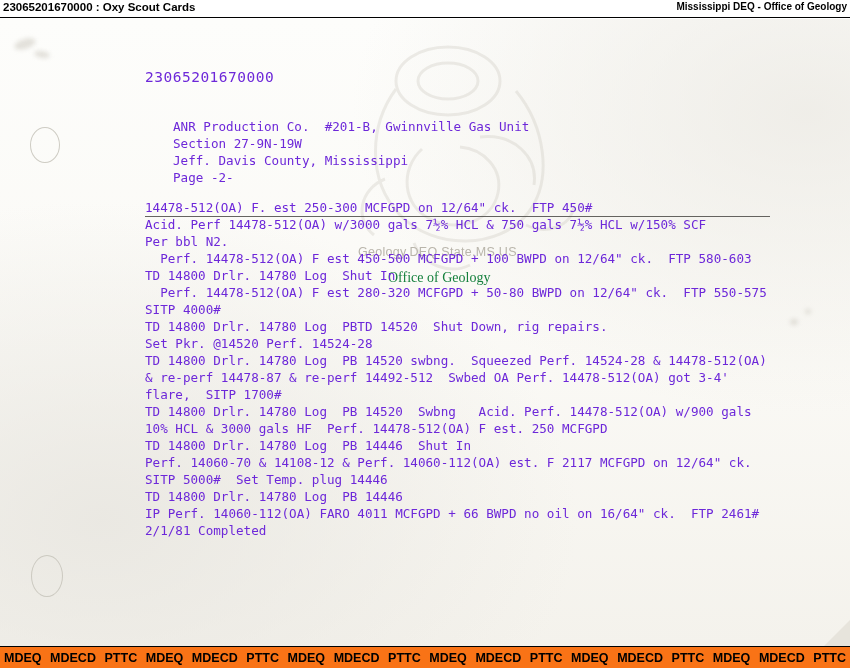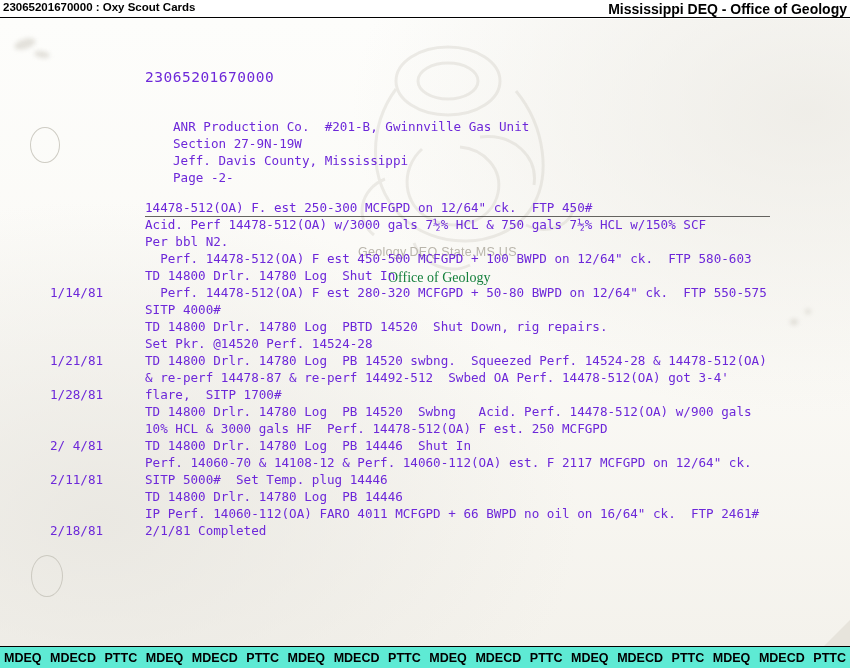--- a/index.html
+++ b/index.html
@@ -29,21 +29,21 @@
     position: absolute;
     left: 3px; top: 1px;
     font-size: 11.5px;
     font-weight: bold;
     color: #000000;
     white-space: nowrap;
   }
   #header-right {
     position: absolute;
     right: 3px; top: 1px;
-    font-size: 14px;
+    font-size: 10px;
     font-weight: bold;
     color: #000000;
     white-space: nowrap;
   }
 
   
   #page-area {
     position: absolute;
     top: 19px; left: 0;
     width: 850px;
@@ -146,21 +146,21 @@
     opacity: 0.85;
   }
 
   
   #footer-bar {
     position: absolute;
     left: 0;
     top: 646px;
     width: 850px;
     height: 22px;
-    background: #5eead4;
+    background: #f97316;
     border-top: 1px solid #000000;
     box-sizing: border-box;
     display: flex;
     align-items: center;
     justify-content: space-between;
     padding: 0 4px;
     font-size: 12.5px;
     font-weight: bold;
     color: #000000;
   }
@@ -213,40 +213,20 @@
 
   <div class="tw" id="doc-id">23065201670000</div>
 
   <div class="tw" id="addr-block">ANR Production Co.  #201-B, Gwinnville Gas Unit
 Section 27-9N-19W
 Jeff. Davis County, Mississippi
 Page -2-</div>
 
   <div class="rule"></div>
 
-  <div class="tw" id="dates-block">
-
-
-
-
-1/14/81
-
-
-
-1/21/81
-
-1/28/81
-
-
-2/ 4/81
-
-2/11/81
-
-
-2/18/81</div>
 
   <div class="tw" id="body-block">14478-512(OA) F. est 250-300 MCFGPD on 12/64" ck.  FTP 450#
 Acid. Perf 14478-512(OA) w/3000 gals 7½% HCL &amp; 750 gals 7½% HCL w/150% SCF
 Per bbl N2.
   Perf. 14478-512(OA) F est 450-500 MCFGPD + 100 BWPD on 12/64" ck.  FTP 580-603
 TD 14800 Drlr. 14780 Log  Shut In
   Perf. 14478-512(OA) F est 280-320 MCFGPD + 50-80 BWPD on 12/64" ck.  FTP 550-575
 SITP 4000#
 TD 14800 Drlr. 14780 Log  PBTD 14520  Shut Down, rig repairs.
 Set Pkr. @14520 Perf. 14524-28

